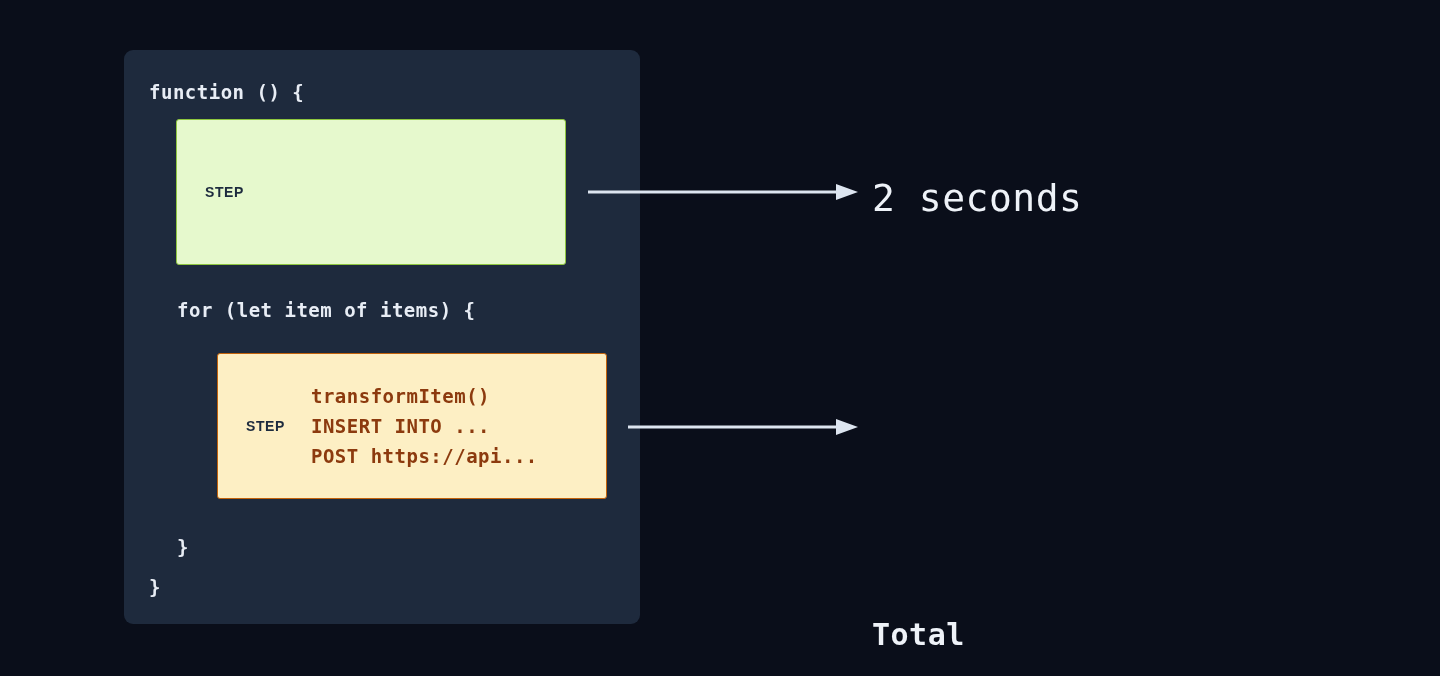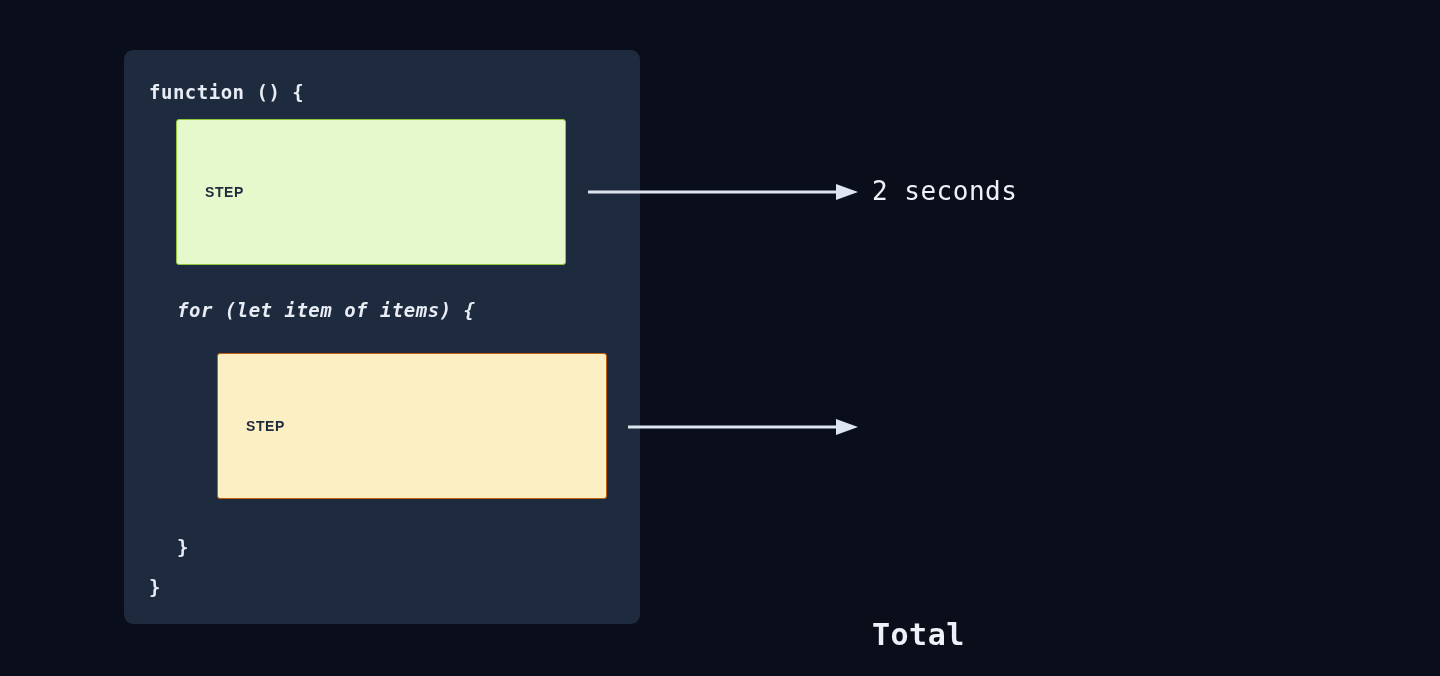--- a/index.html
+++ b/index.html
@@ -34,21 +34,21 @@
   .code-line {
     position: absolute;
     color: #e8edf5;
     font-family: "DejaVu Sans Mono", monospace;
     font-size: 19px;
     font-weight: bold;
     letter-spacing: 0.5px;
     white-space: pre;
   }
   .line-fn      { left: 25px;  top: 31px; }
-  .line-for     { left: 53px;  top: 249px; font-style: italic; }
+  .line-for     { left: 53px;  top: 249px; }
   .line-close-1 { left: 53px;  top: 486px; }
   .line-close-2 { left: 25px;  top: 526px; }
 
   
   .step-box {
     position: absolute;
     box-sizing: border-box;
     display: flex;
     align-items: center;
     border-radius: 3px;
@@ -106,21 +106,21 @@
     display: block;
   }
   .arrow-1 { left: 588px; top: 182px;  width: 270px; }
   .arrow-2 { left: 628px; top: 417px;  width: 230px; }
 
   
   .annot {
     position: absolute;
     color: #eef2f8;
     font-family: "DejaVu Sans Mono", monospace;
-    font-size: 26px;
+    font-size: 38px;
     letter-spacing: 0.5px;
     white-space: pre;
     text-align: center;
   }
   .annot-1 { left: 872px; top: 176px; }
   .annot-2 { left: 872px; top: 411px; }
   .total-block {
     position: absolute;
     left: 872px;
     top: 535px;
@@ -143,20 +143,23 @@
     <div class="code-line line-fn">function () {</div>
 
     <div class="step-box step-green">
       <span class="step-tag">STEP</span>
     </div>
 
     <div class="code-line line-for">for (let item of items) {</div>
 
     <div class="step-box step-orange">
       <span class="step-tag">STEP</span>
+      <span class="step-code">transformItem()
+INSERT INTO ...
+POST https://api...</span>
     </div>
 
     <div class="code-line line-close-1">}</div>
 
     <div class="code-line line-close-2">}</div>
   </div>
 
   <svg class="arrow arrow-1" viewBox="0 0 270 20">
     <line x1="0" y1="10" x2="248" y2="10" stroke="#dde5f0" stroke-width="3"></line>
     <polygon points="248,2 270,10 248,18" fill="#dde5f0"></polygon>

